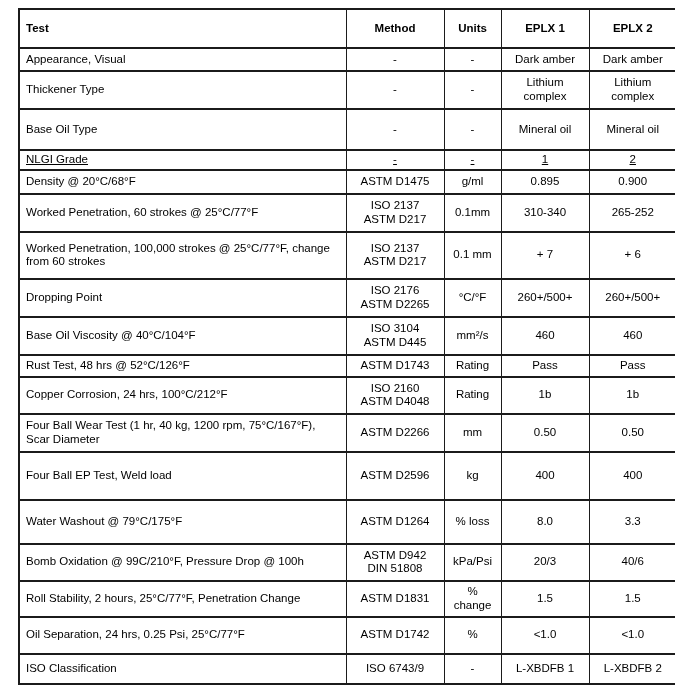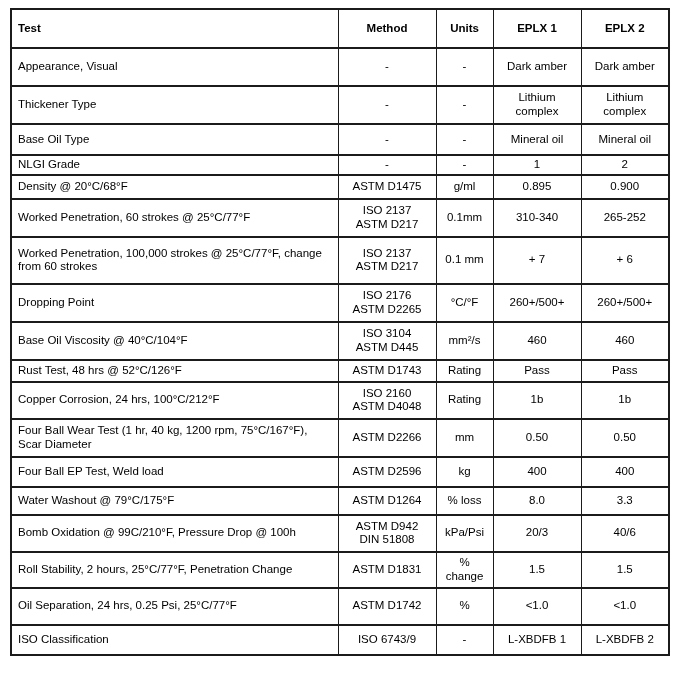--- a/index.html
+++ b/index.html
@@ -2,21 +2,21 @@
 <html><head>
 <meta charset="utf-8">
 <style>
   html,body{margin:0;padding:0;background:#ffffff;}
   body{
     width:675px;height:687px;overflow:hidden;
     font-family:"Liberation Sans", sans-serif;
     color:#000;
     -webkit-font-smoothing:antialiased;
   }
-  .page{padding:8px 16px 0 10px;}
+  .page{padding:8px 16px 0 10px;margin-left:8px;}
   table{
     border-collapse:collapse;
     table-layout:fixed;
     width:658px;
     border:2px solid #1b1b1b;
   }
   col.c-test{width:327px;}
   col.c-method{width:98px;}
   col.c-units{width:57px;}
   col.c-eplx1{width:88px;}
@@ -36,34 +36,34 @@
     box-sizing:border-box;
   }
   th{font-weight:bold;}
   th:first-child, td:first-child{
     text-align:left;
     padding-left:6px;
     padding-right:6px;
   }
   
   thead tr{height:39px;}
-  tbody tr:nth-child(1) td{height:38px;}
+  tbody tr:nth-child(1) td{height:23px;}
   tbody tr:nth-child(2) td{height:38px;}
-  tbody tr:nth-child(3) td{height:31px;}
-  tbody tr:nth-child(4) td{height:17px;}
+  tbody tr:nth-child(3) td{height:41px;}
+  tbody tr:nth-child(4) td{height:17px;text-decoration:underline;}
   tbody tr:nth-child(5) td{height:24px;}
   tbody tr:nth-child(6) td{height:38px;}
   tbody tr:nth-child(7) td{height:47px;}
   tbody tr:nth-child(8) td{height:38px;}
   tbody tr:nth-child(9) td{height:38px;}
   tbody tr:nth-child(10) td{height:22px;}
   tbody tr:nth-child(11) td{height:37px;}
   tbody tr:nth-child(12) td{height:38px;}
-  tbody tr:nth-child(13) td{height:30px;}
-  tbody tr:nth-child(14) td{height:28px;}
+  tbody tr:nth-child(13) td{height:48px;}
+  tbody tr:nth-child(14) td{height:44px;}
   tbody tr:nth-child(15) td{height:37px;}
   tbody tr:nth-child(16) td{height:36px;}
   tbody tr:nth-child(17) td{height:37px;}
   tbody tr:nth-child(18) td{height:30px;}
 </style>
 </head>
 <body>
 
 <div class="page">
   <table>

